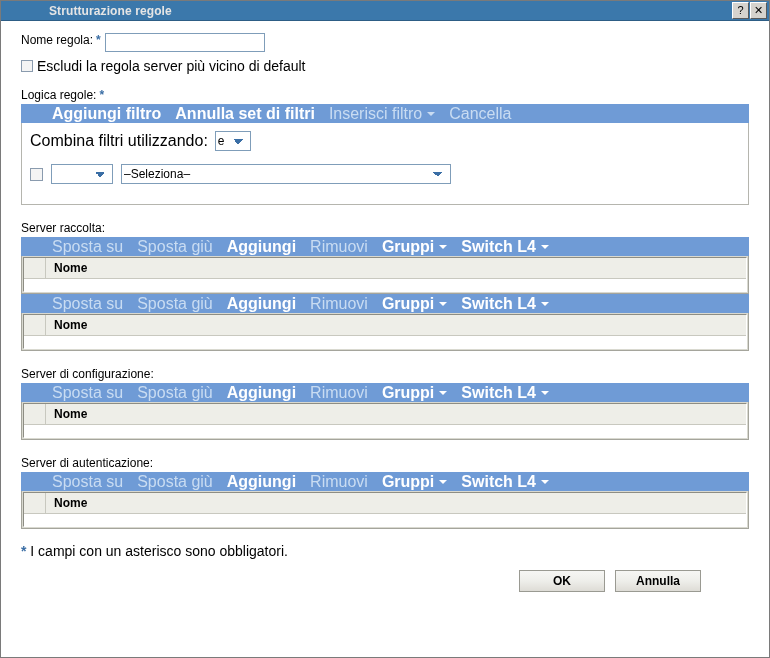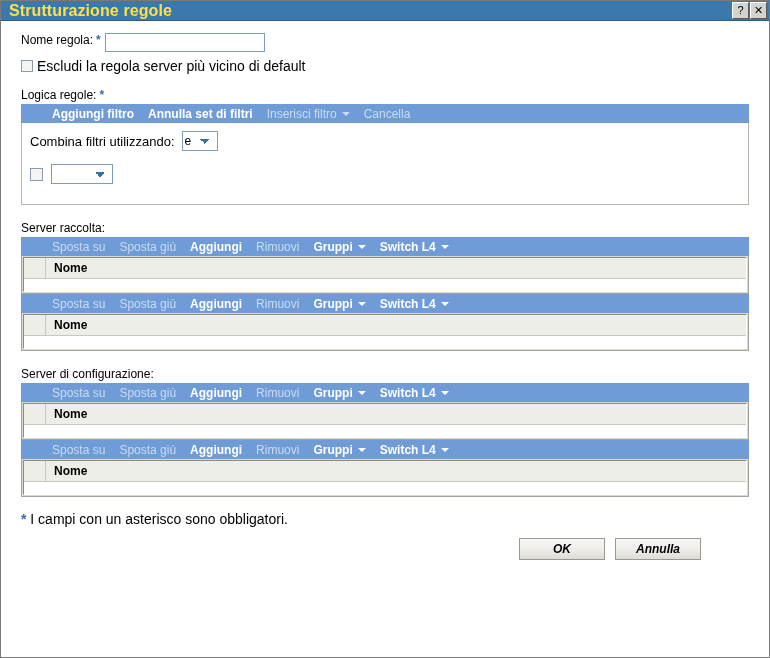--- a/index.html
+++ b/index.html
@@ -31,25 +31,26 @@
     height: 20px;
     background: #3b78ab;
     display: flex;
     align-items: center;
     justify-content: space-between;
     padding: 0 2px 0 8px;
     box-sizing: border-box;
     border-bottom: 1px solid #2d5d85;
   }
   .titlebar-text {
-    color: #fde047;
-    font-size: 16px;
+    color: #e5e5e5;
+    font-size: 12px;
     font-weight: bold;
     letter-spacing: 0.1px;
     white-space: nowrap;
+    margin-left: 40px;
   }
   .titlebar-buttons {
     display: flex;
     gap: 1px;
     align-items: center;
   }
   .tb-btn {
     width: 15px;
     height: 15px;
     background: #d6d3ce;
@@ -129,21 +130,21 @@
     height: 19px;
     display: flex;
     align-items: center;
     padding-left: 30px;
     box-sizing: border-box;
     gap: 14px;
     border: 1px solid #6f9bd6;
     border-bottom: none;
   }
   .tb-item {
-    font-size: 12px;
+    font-size: 16px;
     white-space: nowrap;
     cursor: default;
     line-height: 1;
     display: inline-flex;
     align-items: center;
     gap: 4px;
   }
   .tb-item.enabled { color: #ffffff; font-weight: bold; }
   .tb-item.disabled { color: #c9dcf2; font-weight: normal; align-items: center; }
   .caret {
@@ -163,21 +164,21 @@
     padding: 8px 10px 12px 8px;
     box-sizing: border-box;
     height: 82px;
   }
   .combine-row {
     display: flex;
     align-items: center;
     gap: 7px;
     margin-bottom: 13px;
   }
-  .combine-label { font-size: 13px; }
+  .combine-label { font-size: 16px; }
 
   select.sel {
     font-family: "Liberation Sans", sans-serif;
     font-size: 12px;
     height: 20px;
     box-sizing: border-box;
     border: 1px solid #7f9db9;
     background: #ffffff;
     color: #000;
     padding: 0 2px;
@@ -267,21 +268,20 @@
     height: 22px;
     box-sizing: border-box;
     background: linear-gradient(to bottom, #f6f6f4 0%, #eeeeea 50%, #dedcd6 100%);
     border: 1px solid #9a9a92;
     font-family: "Liberation Sans", sans-serif;
     font-size: 12px;
     font-weight: bold;
     color: #000;
     cursor: default;
     padding: 0 10px;
-    font-style: italic;
   }
 </style>
 </head>
 <body>
 
 <div class="window">
 
   <div class="titlebar">
     <span class="titlebar-text">Strutturazione regole</span>
     <span class="titlebar-buttons">
@@ -328,20 +328,23 @@
         <span class="combine-label">Combina filtri utilizzando:</span>
         <select class="sel sel-combine">
           <option>e</option>
         </select>
       </div>
       <div class="filter-row">
         <span class="checkbox"></span>
         <select class="sel sel-small">
           <option></option>
         </select>
+        <select class="sel sel-wide">
+          <option>–Seleziona–</option>
+        </select>
       </div>
     </div>
 
     <div class="section-label spaced">Server raccolta:</div>
     <div class="toolbar">
       <span class="tb-item disabled">
           <span>Sposta su</span>
         </span>
       <span class="tb-item disabled">
           <span>Sposta giù</span>
@@ -429,20 +432,21 @@
     <div class="table-outer">
       <div class="table-inner">
         <div class="table-header">
           <div class="th-check"></div>
           <div class="th-name">Nome</div>
         </div>
         <div class="table-body"></div>
       </div>
     </div>
 
+    <div class="section-label spaced">Server di autenticazione:</div>
     <div class="toolbar">
       <span class="tb-item disabled">
           <span>Sposta su</span>
         </span>
       <span class="tb-item disabled">
           <span>Sposta giù</span>
         </span>
       <span class="tb-item enabled">
           <span>Aggiungi</span>
         </span>

